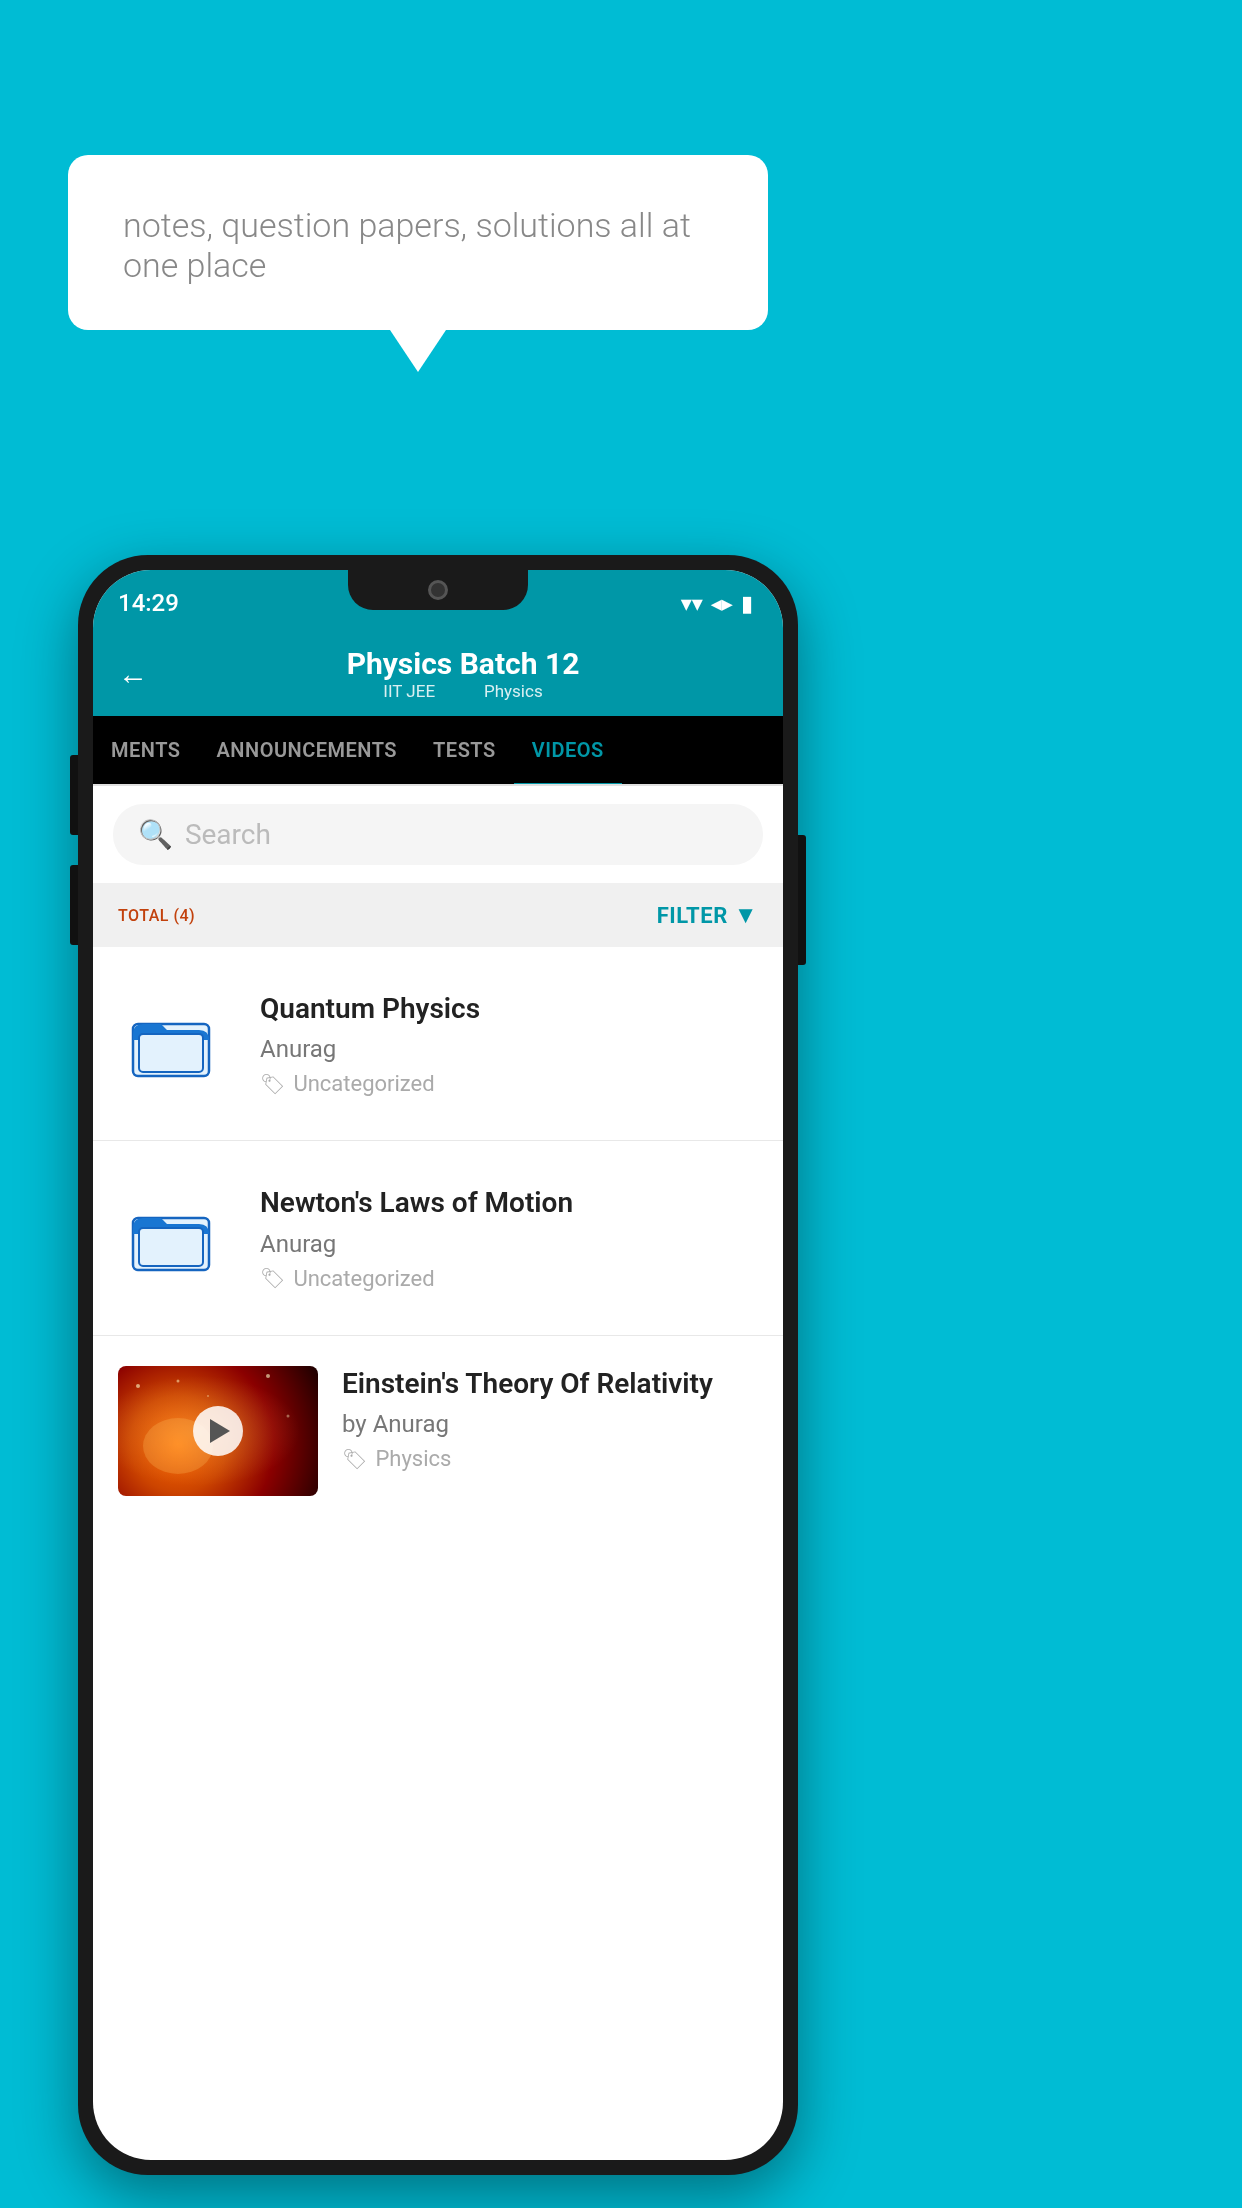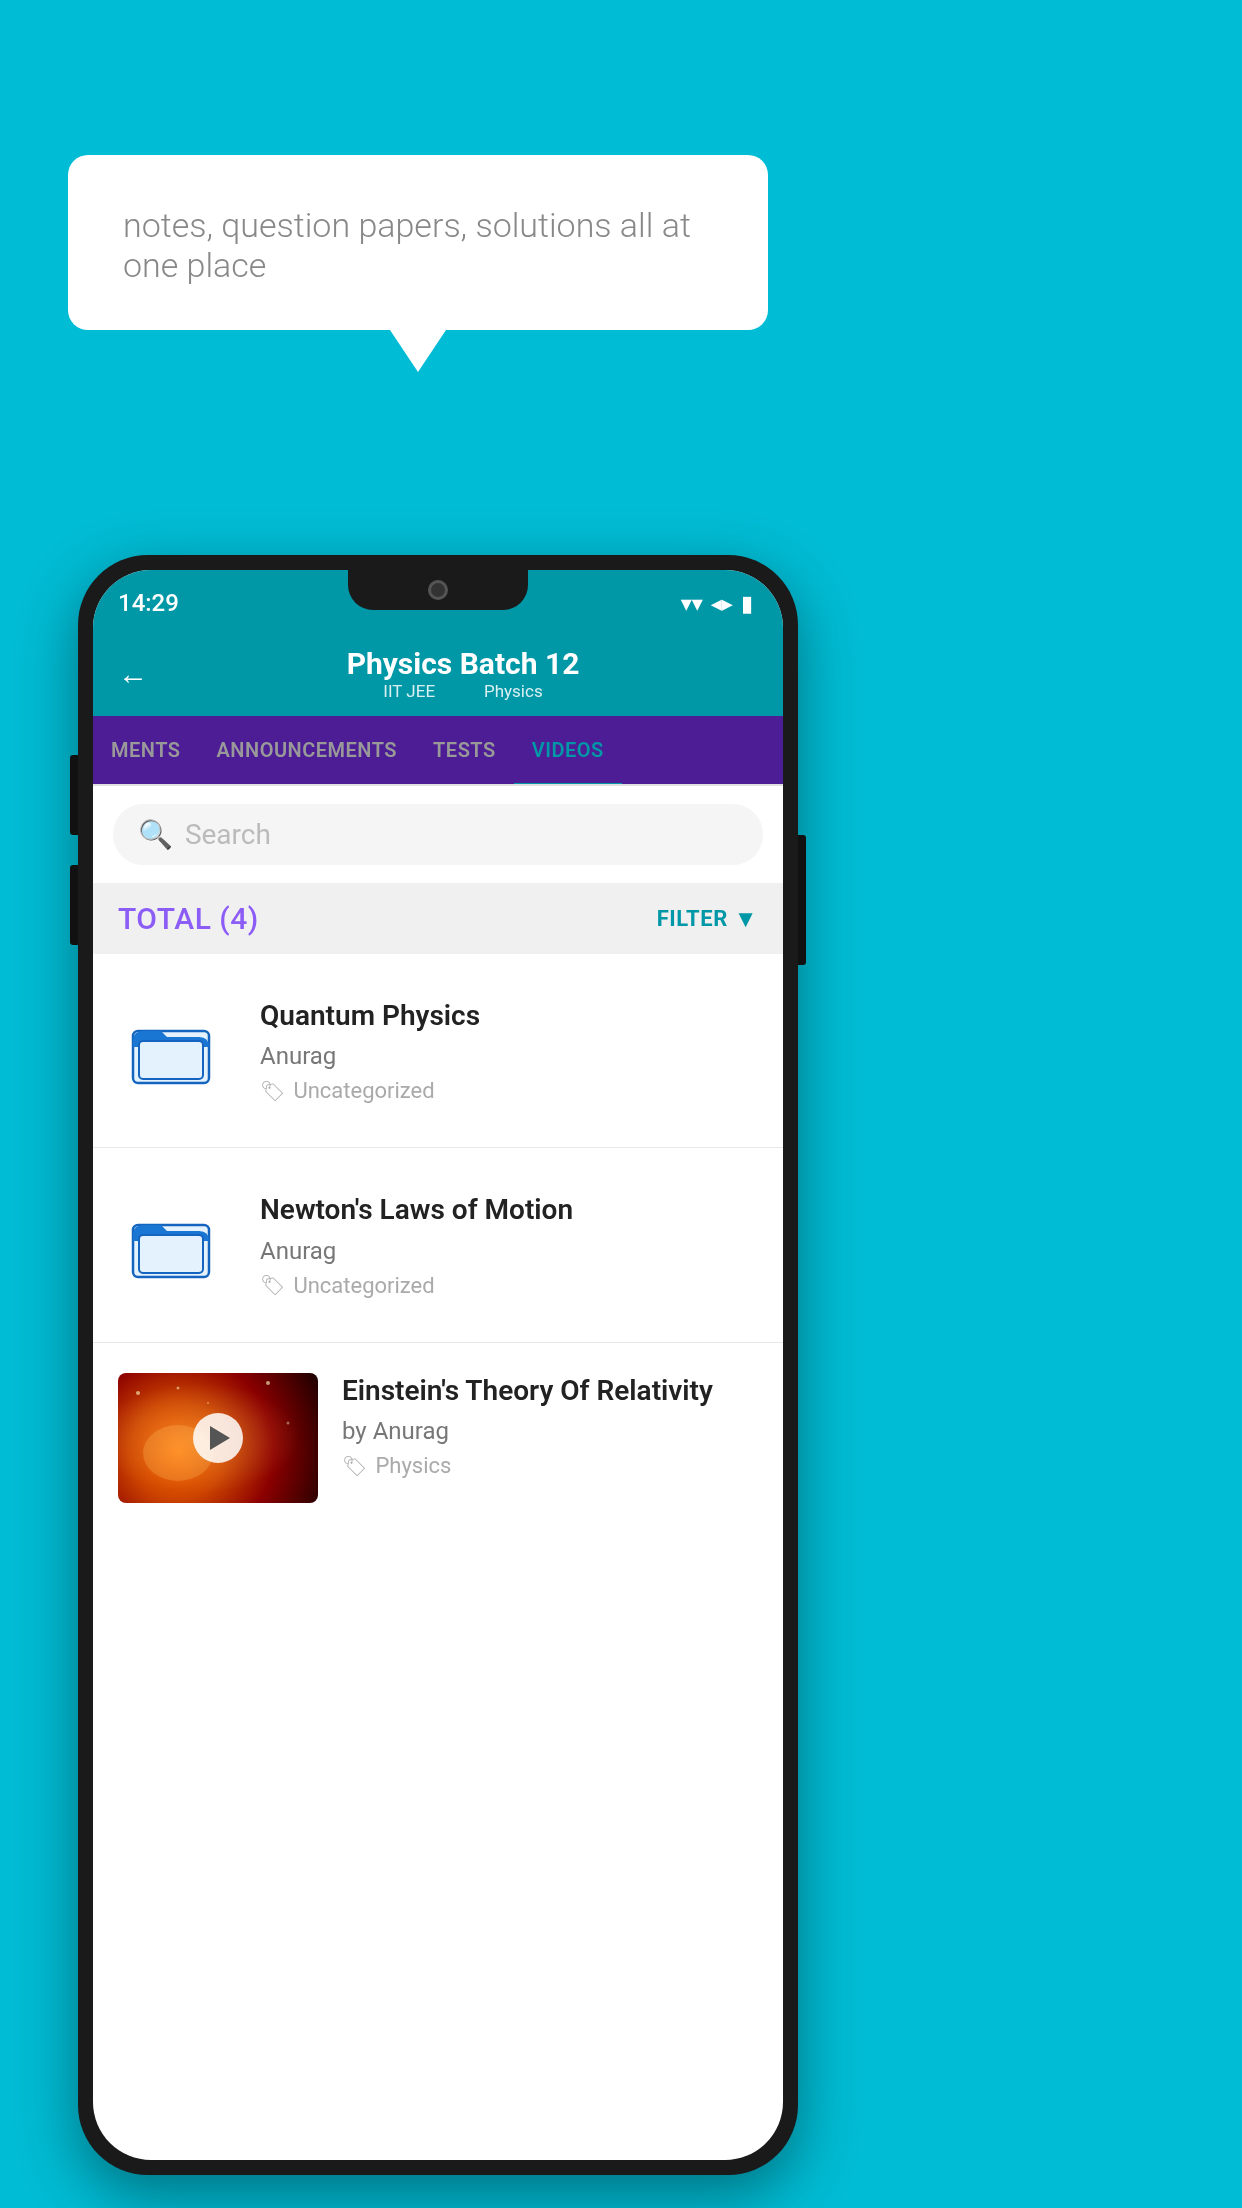--- a/index.html
+++ b/index.html
@@ -160,21 +160,21 @@
       color: rgba(255,255,255,0.85);
       font-size: 17px;
     }
 
     .header-subtitle span {
       margin: 0 8px;
     }
 
     
     .tabs-bar {
-      background: #4c1d95;
+      background: #000000;
       display: flex;
       border-bottom: 2px solid #e0e0e0;
       overflow: hidden;
     }
 
     .tab-item {
       padding: 22px 18px;
       font-size: 20px;
       font-weight: 600;
       color: #999;
@@ -226,22 +226,22 @@
     
     .filter-bar {
       background: #f0f0f0;
       padding: 18px 25px;
       display: flex;
       align-items: center;
       justify-content: space-between;
     }
 
     .total-text {
-      color: #8b5cf6;
-      font-size: 30px;
+      color: #c2410c;
+      font-size: 16px;
       font-weight: 500;
       letter-spacing: 0.5px;
     }
 
     .filter-btn {
       display: flex;
       align-items: center;
       gap: 6px;
       color: #0097a7;
       font-size: 22px;

